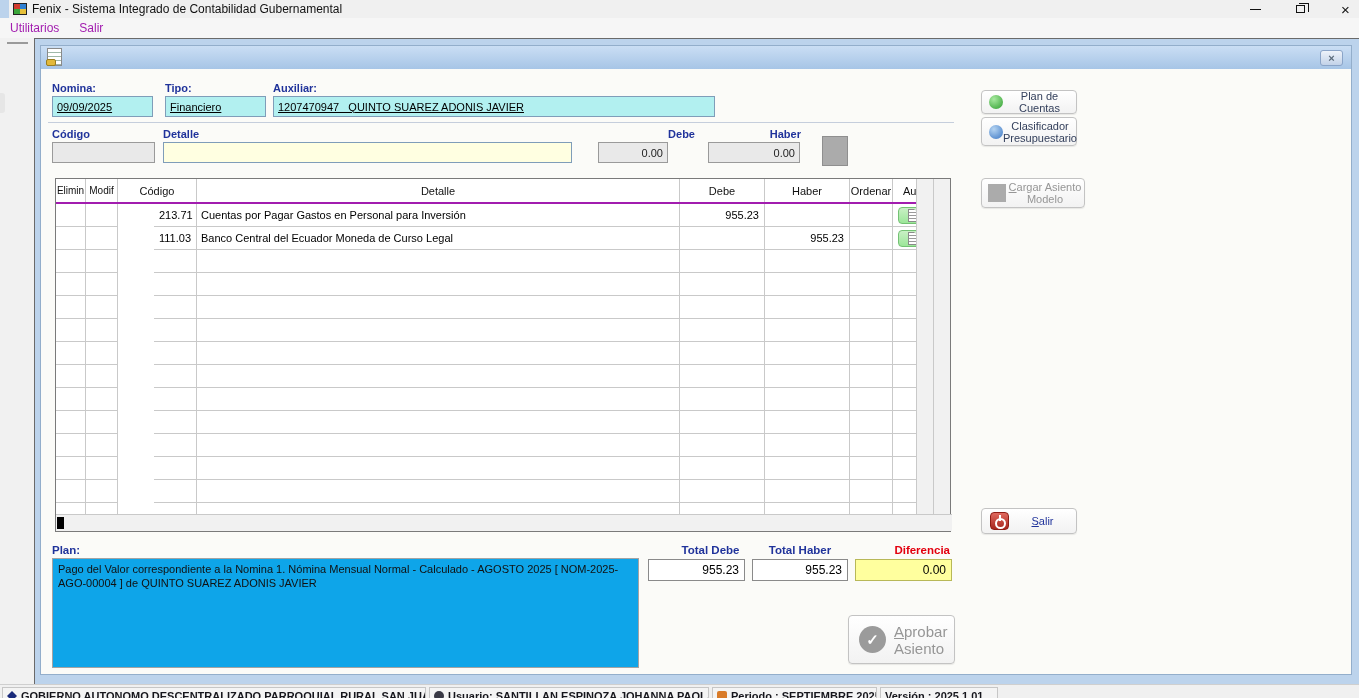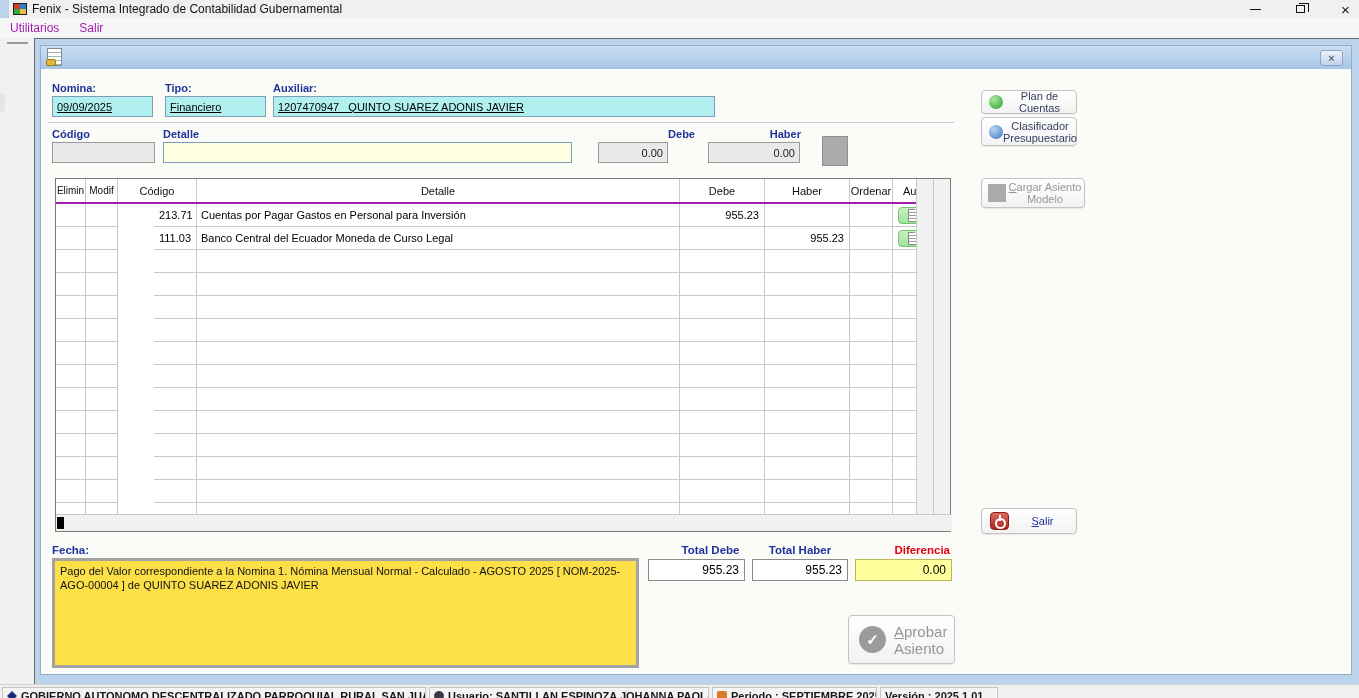--- a/index.html
+++ b/index.html
@@ -80,21 +80,21 @@
   .gray-cube { width:18px; height:18px; background:#ABABAB; margin-left:6px; flex:0 0 auto; }
   .power-icon { width:19px; height:18px; border-radius:4px; background:linear-gradient(#e06a5f,#a8261d); margin-left:8px; position:relative; flex:0 0 auto; border:1px solid #8f1c14; }
   .power-icon:before { content:""; position:absolute; left:4px; top:5px; width:7px; height:7px; border:2px solid #fff; border-radius:50%; }
   .power-icon:after { content:""; position:absolute; left:7.5px; top:2px; width:2px; height:6px; background:#fff; }
   .check-circle { width:27px; height:27px; border-radius:50%; background:#9b9b9b; color:#fff; display:flex; align-items:center; justify-content:center;
     font-size:15px; font-weight:bold; margin-left:10px; flex:0 0 auto; }
   .accel { display:block; }
   .accel::first-letter { text-decoration:underline; }
 
   
-  .glosa-box { position:absolute; left:11px; top:512px; width:587px; height:110px; background:#fde047; border:3px solid #a3a3a3; padding:3px 5px; font-size:11px; line-height:14px; color:#111; overflow:hidden; }
+  .glosa-box { position:absolute; left:11px; top:512px; width:587px; height:110px; background:#0ea5e9; border:1px solid #a3a3a3; padding:3px 5px; font-size:11px; line-height:14px; color:#111; overflow:hidden; }
   .tot-lbl { position:absolute; top:498px; font-weight:bold; font-size:11.5px; color:#20339B; text-align:center; }
   .tot-lbl.red { color:#E3000F; text-align:right; }
   .tot-field { position:absolute; top:513px; height:22px; background:#fff; border:1px solid #8a8a8a; font-size:12px; display:flex; align-items:center; justify-content:flex-end; padding-right:5px; }
   .tot-field.diff { background:#FFFF9E; border-color:#b8b858; }
   .aprobar { position:absolute; left:807px; top:569px; width:107px; height:49px; font-size:15px; }
   .aprobar .txt { line-height:17px; text-align:left; padding-left:8px; }
 
   
   .statusbar { position:absolute; left:0; top:684px; width:1359px; height:14px; background:#F0F0F0; border-top:1px solid #cfcfcf; overflow:hidden; }
   .seg { position:absolute; top:2px; height:18px; background:#F4F4F4; border:1px solid #c6c6c6; display:flex; align-items:center; padding:0 4px; font-weight:bold; font-size:11px; color:#16161c; white-space:nowrap; overflow:hidden; }
@@ -351,21 +351,21 @@
     <span class="txt">
       <span class="accel">Cargar Asiento</span>
       <span>Modelo</span>
     </span>
   </div>
   <div class="btn" style="left:940px; top:462px; width:96px; height:26px; color:#20339B;">
     <span class="power-icon"></span>
     <span class="txt accel">Salir</span>
   </div>
 
-  <span class="lbl" style="left:11px; top:498px; font-size:11.5px;">Fecha:</span>
+  <span class="lbl" style="left:11px; top:498px; font-size:11.5px;">Plan:</span>
   <div class="glosa-box">Pago del Valor correspondiente a la Nomina 1. Nómina Mensual Normal - Calculado - AGOSTO 2025  [ NOM-2025-AGO-00004 ] de QUINTO SUAREZ ADONIS JAVIER</div>
 
   <span class="tot-lbl" style="left:621px; width:97px;">Total Debe</span>
   <span class="tot-lbl" style="left:711px; width:96px;">Total Haber</span>
   <span class="tot-lbl red" style="left:814px; width:95px;">Diferencia</span>
   <div class="tot-field" style="left:607px; width:97px;">955.23</div>
   <div class="tot-field" style="left:711px; width:96px;">955.23</div>
   <div class="tot-field diff" style="left:814px; width:97px;">0.00</div>
 
   <div class="btn disabled aprobar">

